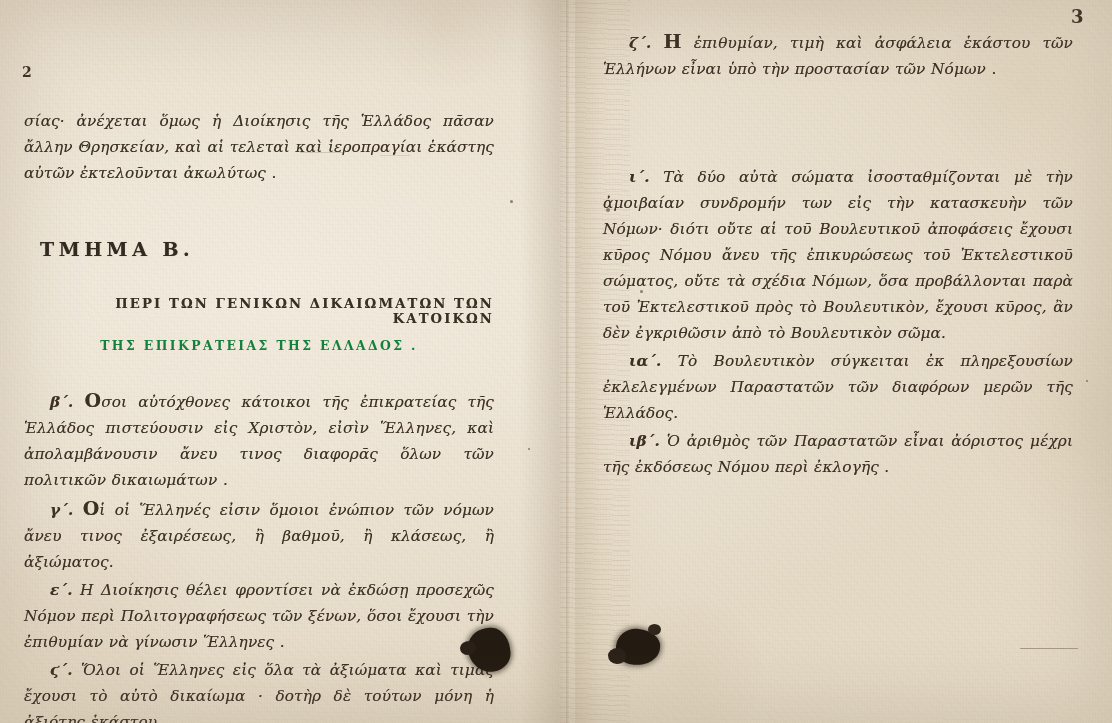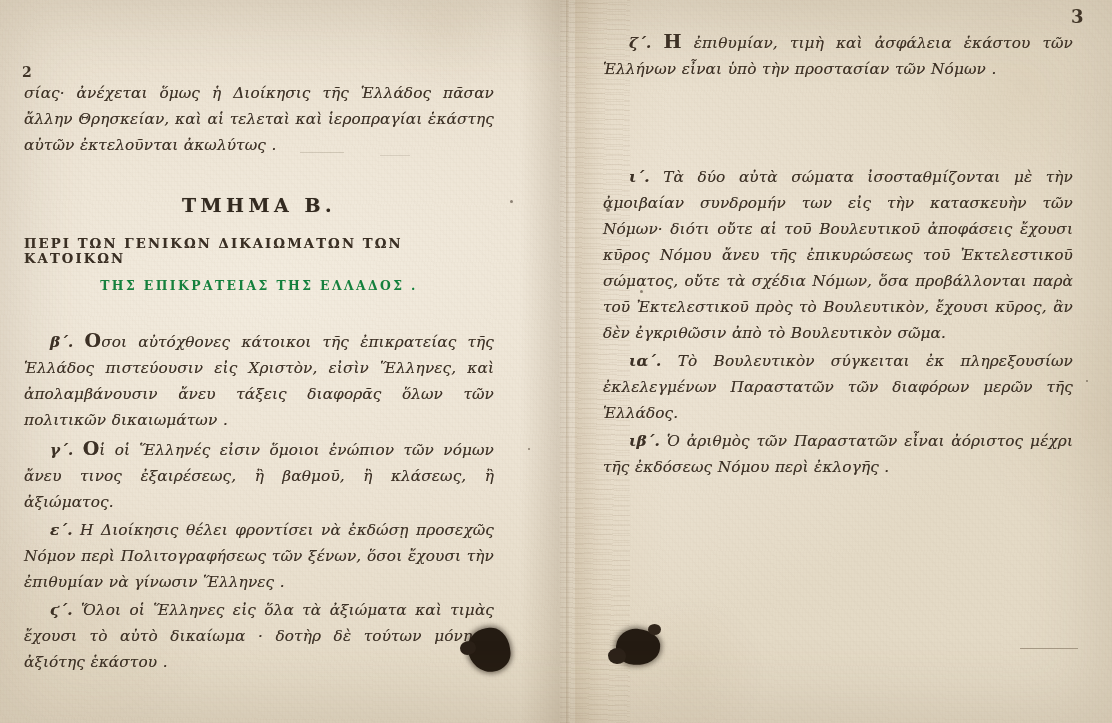--- a/index.html
+++ b/index.html
@@ -112,45 +112,45 @@
     font-size: 15.3px;
     line-height: 26px;
     text-align: justify;
     text-align-last: left;
     letter-spacing: .1px;
     word-spacing: .6px;
     color: #3c3025;
     text-shadow: 0 0 .6px rgba(60,48,36,.45);
   }
   .para.indent { text-indent: 26px; }
-  .para.cont   { text-indent: 0; }
+  .para.cont   { text-indent: 0; margin-top: 28px; }
   .para .lead {
     font-style: italic;
     font-weight: 600;
   }
   .para .bigcap {
     font-style: normal;
     font-weight: 700;
     font-size: 19px;
   }
 
   
   .heading-block { margin: 0; }
   .h-main {
-    text-align: center;
+    text-align: left;
     font-family: "DejaVu Serif", "Liberation Serif", serif;
     font-weight: 700;
     font-size: 19px;
     letter-spacing: 4.5px;
     color: #332a20;
-    margin: 0;
+    margin: 16px;
     text-shadow: 0 0 .7px rgba(50,40,30,.5);
   }
   .h-sub {
-    text-align: left;
+    text-align: right;
     font-family: "DejaVu Serif", "Liberation Serif", serif;
     font-weight: 700;
     font-size: 13.2px;
     letter-spacing: 2.1px;
     color: #3a2f24;
     margin: 0;
     text-shadow: 0 0 .6px rgba(50,40,30,.4);
   }
   .h-sub2 {
     text-align: center;
@@ -243,21 +243,21 @@
       <div class="sp-md"></div>
 
       <p class="h-sub">ΠΕΡΙ ΤΩΝ ΓΕΝΙΚΩΝ ΔΙΚΑΙΩΜΑΤΩΝ ΤΩΝ ΚΑΤΟΙΚΩΝ</p>
       <div class="sp-sm"></div>
       <p class="h-sub2">ΤΗΣ ΕΠΙΚΡΑΤΕΙΑΣ ΤΗΣ ΕΛΛΑΔΟΣ .</p>
 
       <div class="sp-lg"></div>
 
       <p class="para indent">
         <span class="lead">β΄.</span>
-        <span class="bigcap">Ο</span><span>σοι αὐτόχθονες κάτοικοι τῆς ἐπικρατείας τῆς Ἑλλάδος πιστεύουσιν εἰς Χριστὸν, εἰσὶν Ἕλληνες, καὶ ἀπολαμβάνουσιν ἄνευ τάξεις διαφορᾶς ὅλων τῶν πολιτικῶν δικαιωμάτων .</span>
+        <span class="bigcap">Ο</span><span>σοι αὐτόχθονες κάτοικοι τῆς ἐπικρατείας τῆς Ἑλλάδος πιστεύουσιν εἰς Χριστὸν, εἰσὶν Ἕλληνες, καὶ ἀπολαμβάνουσιν ἄνευ τινος διαφορᾶς ὅλων τῶν πολιτικῶν δικαιωμάτων .</span>
       </p>
 
       <p class="para indent">
         <span class="lead">γ΄.</span>
         <span class="bigcap">Ο</span><span>ἱ οἱ Ἕλληνές εἰσιν ὅμοιοι ἐνώπιον τῶν νόμων ἄνευ τινος ἐξαιρέσεως, ἢ βαθμοῦ, ἢ κλάσεως, ἢ ἀξιώματος.</span>
       </p>
 
 
       <p class="para indent">
         <span class="lead">ε΄.</span>

